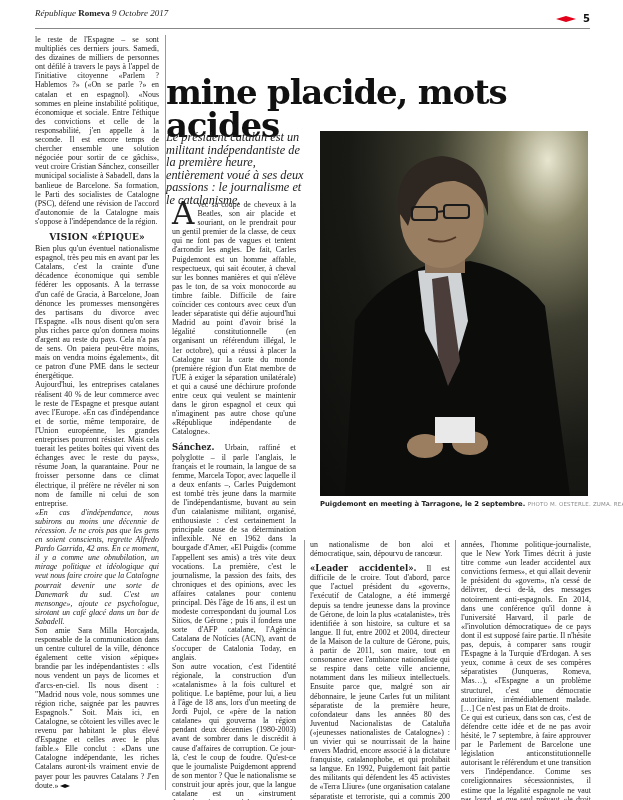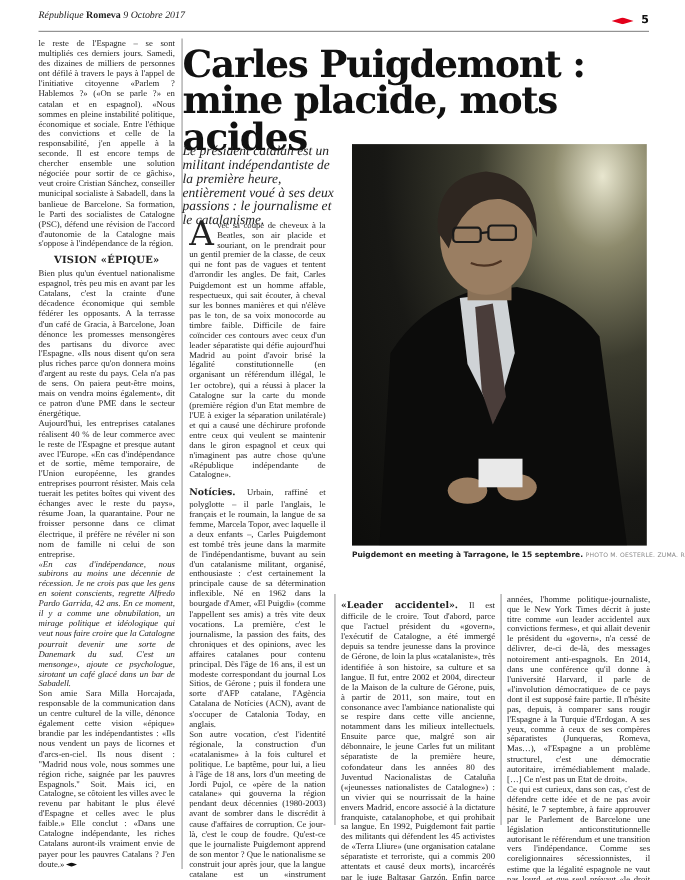--- a/index.html
+++ b/index.html
@@ -55,32 +55,32 @@
   <p>Bien plus qu'un éventuel nationalisme espagnol, très peu mis en avant par les Catalans, c'est la crainte d'une décadence économique qui semble fédérer les opposants. A la terrasse d'un café de Gracia, à Barcelone, Joan dénonce les promesses mensongères des partisans du divorce avec l'Espagne. «Ils nous disent qu'on sera plus riches parce qu'on donnera moins d'argent au reste du pays. Cela n'a pas de sens. On paiera peut-être moins, mais on vendra moins également», dit ce patron d'une PME dans le secteur énergétique.</p>
   <p>Aujourd'hui, les entreprises catalanes réalisent 40 % de leur commerce avec le reste de l'Espagne et presque autant avec l'Europe. «En cas d'indépendance et de sortie, même temporaire, de l'Union européenne, les grandes entreprises pourront résister. Mais cela tuerait les petites boîtes qui vivent des échanges avec le reste du pays», résume Joan, la quarantaine. Pour ne froisser personne dans ce climat électrique, il préfère ne révéler ni son nom de famille ni celui de son entreprise.</p>
   <p style="font-style:italic">«En cas d'indépendance, nous subirons au moins une décennie de récession. Je ne crois pas que les gens en soient conscients, regrette Alfredo Pardo Garrida, 42 ans. En ce moment, il y a comme une obnubilation, un mirage politique et idéologique qui veut nous faire croire que la Catalogne pourrait devenir une sorte de Danemark du sud. C'est un mensonge», ajoute ce psychologue, sirotant un café glacé dans un bar de Sabadell.</p>
   <p><span>Son amie Sara Milla Horcajada, responsable de la communication dans un centre culturel de la ville, dénonce également cette vision «épique» brandie par les indépendantistes : «Ils nous vendent un pays de licornes et d'arcs-en-ciel. Ils nous disent : "Madrid nous vole, nous sommes une région riche, saignée par les pauvres Espagnols." Soit. Mais ici, en Catalogne, se côtoient les villes avec le revenu par habitant le plus élevé d'Espagne et celles avec le plus faible.» Elle conclut : «Dans une Catalogne indépendante, les riches Catalans auront-ils vraiment envie de payer pour les pauvres Catalans ? J'en doute.»</span> <svg class="endmark" viewBox="0 0 10 4">
         <polygon points="0,2 5,0 10,2 5,4" fill="#111"></polygon>
       </svg></p>
 </div>
 <div class="vline" style="left:165px; top:35px; height:755px;"></div>
 
 <h1 class="headline">
-  <span>Carles Puigdemont :</span><br>
+  <br>
   <span>mine placide, mots acides</span>
 </h1>
 
 <div class="standfirst">Le président catalan est un militant indépendantiste de la première heure, entièrement voué à ses deux passions : le journalisme et le catalanisme.</div>
 
 <div class="col col-mid">
   <p>
     <span class="dropcap">A</span><span>vec sa coupe de cheveux à la Beatles, son air placide et souriant, on le prendrait pour un gentil premier de la classe, de ceux qui ne font pas de vagues et tentent d'arrondir les angles. De fait, Carles Puigdemont est un homme affable, respectueux, qui sait écouter, à cheval sur les bonnes manières et qui n'élève pas le ton, de sa voix monocorde au timbre faible. Difficile de faire coïncider ces contours avec ceux d'un leader séparatiste qui défie aujourd'hui Madrid au point d'avoir brisé la légalité constitutionnelle (en organisant un référendum illégal, le 1er octobre), qui a réussi à placer la Catalogne sur la carte du monde (première région d'un Etat membre de l'UE à exiger la séparation unilatérale) et qui a causé une déchirure profonde entre ceux qui veulent se maintenir dans le giron espagnol et ceux qui n'imaginent pas autre chose qu'une «République indépendante de Catalogne».</span>
   </p>
   <p style="margin-top:7px">
-    <span class="runin">Notícies.</span>
+    <span class="runin">Sánchez.</span>
     <span>Urbain, raffiné et polyglotte – il parle l'anglais, le français et le roumain, la langue de sa femme, Marcela Topor, avec laquelle il a deux enfants –, Carles Puigdemont est tombé très jeune dans la marmite de l'indépendantisme, buvant au sein d'un catalanisme militant, organisé, enthousiaste : c'est certainement la principale cause de sa détermination inflexible. Né en 1962 dans la bourgade d'Amer, «El Puigdi» (comme l'appellent ses amis) a très vite deux vocations. La première, c'est le journalisme, la passion des faits, des chroniques et des opinions, avec les affaires catalanes pour contenu principal. Dès l'âge de 16 ans, il est un modeste correspondant du journal Los Sitios, de Gérone ; puis il fondera une sorte d'AFP catalane, l'Agència Catalana de Notícies (ACN), avant de s'occuper de Catalonia Today, en anglais.</span>
   </p>
   <p>Son autre vocation, c'est l'identité régionale, la construction d'un «catalanisme» à la fois culturel et politique. Le baptême, pour lui, a lieu à l'âge de 18 ans, lors d'un meeting de Jordi Pujol, ce «père de la nation catalane» qui gouverna la région pendant deux décennies (1980-2003) avant de sombrer dans le discrédit à cause d'affaires de corruption. Ce jour-là, c'est le coup de foudre. Qu'est-ce que le journaliste Puigdemont apprend de son mentor ? Que le nationalisme se construit jour après jour, que la langue catalane est un «instrument émancipatoire» crucial, et que la Catalogne doit mettre à profit les importantes prérogatives dont elle dispose (ou va disposer) : un exécutif, un Parlement et une police propres, le pouvoir décisionnel dans l'enseignement, des médias publics à sa botte, afin d'édifier une forteresse identitaire. Ce processus ayant pour mission d'éloigner de plus en plus la riche et puissante région de sa grande rivale historique, la Castille, dont Madrid est le centre.</p>
 
 </div>
 <div class="vline" style="left:304px; top:540px; height:210px;"></div>
 
 <div class="photo">
   <svg width="268" height="365" viewBox="0 0 268 365">
 
@@ -101,25 +101,26 @@
     <line x1="117" y1="81" x2="124" y2="80" stroke="#1a1a1a" stroke-width="2"></line>
 
     <path d="M108 108 Q122 114 136 106" stroke="#4d3322" stroke-width="2" fill="none"></path>
 
     <ellipse cx="105" cy="315" rx="18" ry="12" fill="#9b7d60"></ellipse>
     <ellipse cx="150" cy="312" rx="18" ry="12" fill="#9b7d60"></ellipse>
     <rect x="115" y="286" width="40" height="26" fill="#e9e9e9"></rect>
   </svg>
 </div>
 <div class="caption">
-  <span>Puigdemont en meeting à Tarragone, le 15 septembre.</span>
+  <span>Puigdemont en meeting à Tarragone, le 2 septembre.</span>
   <span class="credit">PHOTO M. OESTERLE. ZUMA. REA</span>
 </div>
 
 <div class="col col-3">
+  <p>un nationalisme de bon aloi et démocratique, sain, dépourvu de rancœur.</p>
   <p style="margin-top:6px">
     <span class="runin">«Leader accidentel».</span>
     <span>Il est difficile de le croire. Tout d'abord, parce que l'actuel président du «govern», l'exécutif de Catalogne, a été immergé depuis sa tendre jeunesse dans la province de Gérone, de loin la plus «catalaniste», très identifiée à son histoire, sa culture et sa langue. Il fut, entre 2002 et 2004, directeur de la Maison de la culture de Gérone, puis, à partir de 2011, son maire, tout en consonance avec l'ambiance nationaliste qui se respire dans cette ville ancienne, notamment dans les milieux intellectuels. Ensuite parce que, malgré son air débonnaire, le jeune Carles fut un militant séparatiste de la première heure, cofondateur dans les années 80 des Juventud Nacionalistas de Cataluña («jeunesses nationalistes de Catalogne») : un vivier qui se nourrissait de la haine envers Madrid, encore associé à la dictature franquiste, catalanophobe, et qui prohibait sa langue. En 1992, Puigdemont fait partie des militants qui défendent les 45 activistes de «Terra Lliure» (une organisation catalane séparatiste et terroriste, qui a commis 200 attentats et causé deux morts), incarcérés par le juge Baltasar Garzón. Enfin parce que, ces dernières</span>
   </p>
 </div>
 <div class="vline" style="left:455px; top:540px; height:210px;"></div>
 
 <div class="col col-4">
   <p>années, l'homme politique-journaliste, que le New York Times décrit à juste titre comme «un leader accidentel aux convictions fermes», et qui allait devenir le président du «govern», n'a cessé de délivrer, de-ci de-là, des messages notoirement anti-espagnols. En 2014, dans une conférence qu'il donne à l'université Harvard, il parle de «l'involution démocratique» de ce pays dont il est supposé faire partie. Il n'hésite pas, depuis, à comparer sans rougir l'Espagne à la Turquie d'Erdogan. A ses yeux, comme à ceux de ses compères séparatistes (Junqueras, Romeva, Mas…), «l'Espagne a un problème structurel, c'est une démocratie autoritaire, irrémédiablement malade. […] Ce n'est pas un Etat de droit».</p>
   <p>Ce qui est curieux, dans son cas, c'est de défendre cette idée et de ne pas avoir hésité, le 7 septembre, à faire approuver par le Parlement de Barcelone une législation anticonstitutionnelle autorisant le référendum et une transition vers l'indépendance. Comme ses coreligionnaires sécessionnistes, il estime que la légalité espagnole ne vaut pas lourd, et que seul prévaut «le droit du peuple catalan à décider». Un peuple dont il a décrété qu'il était le berger.</p>

